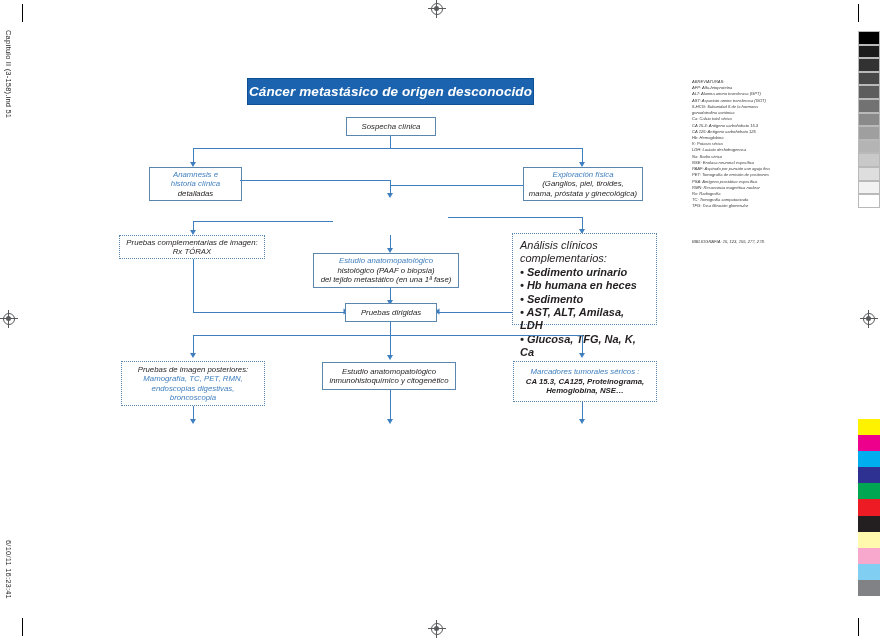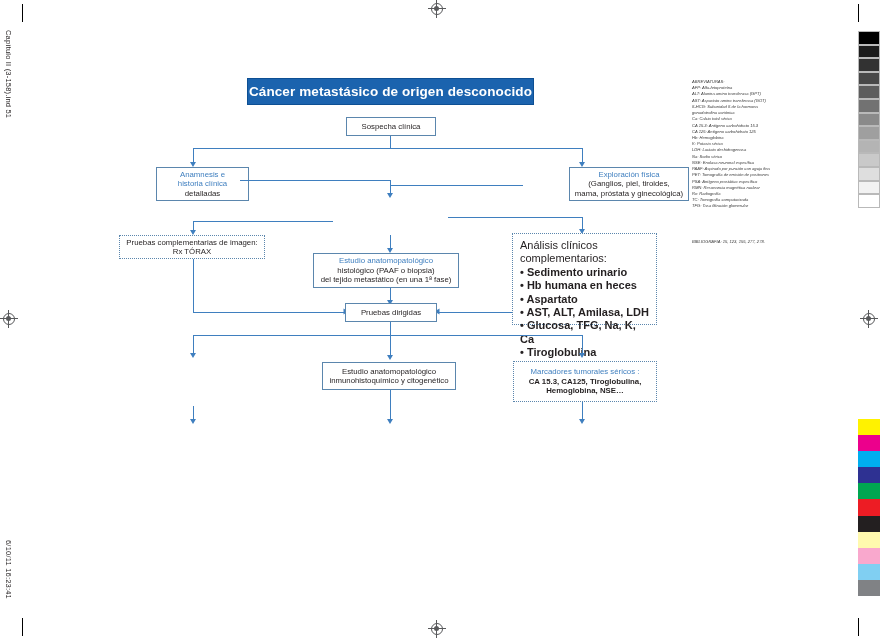--- a/index.html
+++ b/index.html
@@ -18,21 +18,21 @@
   .reg .ring{position:absolute;left:3px;top:3px;width:10px;height:10px;border:1.5px solid #58595b;border-radius:50%;}
   .reg .dot{position:absolute;left:6px;top:6px;width:5px;height:5px;background:#58595b;border-radius:50%;}
 
   
   .vtext{
     position:absolute;font-size:7.5px;letter-spacing:.2px;color:#231f20;
     transform-origin:left top;white-space:nowrap;
   }
 
   
-  #chart{position:absolute;left:0;top:0;width:690px;height:457px;}
+  #chart{position:absolute;left:0;top:0;width:690px;height:457px;font-style:italic;}
 
   .title-bar{
     position:absolute;left:247px;top:78px;width:285px;height:25px;
     background:#1b63ae;border:1px solid #0d4f93;
     display:flex;align-items:center;justify-content:center;
   }
   .title-bar span{
     color:#fff;font-weight:bold;font-size:13.5px;letter-spacing:.1px;
   }
 
@@ -108,27 +108,27 @@
     <span class="ln dark">Sospecha clínica</span>
   </div>
 
   <div class="ln-v" style="left:390px;top:136px;height:12px;"></div>
   <div class="ln-h" style="left:193px;top:148px;width:389px;"></div>
   <div class="ln-v" style="left:193px;top:148px;height:15px;"></div>
   <div class="arw" style="left:189.5px;top:162px;"></div>
   <div class="ln-v" style="left:582px;top:148px;height:15px;"></div>
   <div class="arw" style="left:578.5px;top:162px;"></div>
 
-  <div class="node solid" style="left:156px;top:167px;width:93px;height:34px;">
+  <div class="node solid" style="left:149px;top:167px;width:93px;height:34px;">
     <span class="ln blue">Anamnesis e</span>
     <span class="ln blue">historia clínica</span>
     <span class="ln dark">detalladas</span>
   </div>
 
-  <div class="node solid" style="left:523px;top:167px;width:120px;height:34px;margin-left:46px;">
+  <div class="node solid" style="left:523px;top:167px;width:120px;height:34px;">
     <span class="ln blue">Exploración física</span>
     <span class="ln dark">(Ganglios, piel, tiroides,</span>
     <span class="ln dark">mama, próstata y ginecológica)</span>
   </div>
 
   <div class="ln-h" style="left:240px;top:180px;width:150px;"></div>
   <div class="ln-h" style="left:390px;top:185px;width:133px;"></div>
   <div class="ln-v" style="left:390px;top:180px;height:14px;"></div>
   <div class="arw" style="left:386.5px;top:193px;"></div>
 
@@ -152,21 +152,21 @@
   <div class="node solid" style="left:313px;top:253px;width:146px;height:35px;">
     <span class="ln blue">Estudio anatomopatológico</span>
     <span class="ln dark">histológico (PAAF o biopsia)</span>
     <span class="ln dark">del tejido metastático (en una 1ª fase)</span>
   </div>
 
   <div class="node dotted" style="left:512px;top:233px;width:145px;height:92px;align-items:flex-start;justify-content:flex-start;padding:5px 7px;">
     <span class="lst dark">Análisis clínicos complementarios:</span>
     <span class="lst bold">• <span>Sedimento urinario</span></span>
     <span class="lst bold">• <span>Hb humana en heces</span></span>
-    <span class="lst bold">• <span>Aspartato</span></span>
+    <span class="lst bold">• <span>Sedimento</span></span>
     <span class="lst bold">• <span>AST, ALT, Amilasa, LDH</span></span>
     <span class="lst bold">• <span>Glucosa, TFG, Na, K, Ca</span></span>
     <span class="lst bold">• <span>Tiroglobulina</span></span>
     <span class="lst bold">• <span>PSA, AFP, ß-HCG</span></span>
   </div>
 
   <div class="ln-v" style="left:193px;top:259px;height:53px;"></div>
   <div class="ln-h" style="left:193px;top:312px;width:152px;"></div>
   <div class="arw" style="left:343px;top:309px;transform:rotate(-90deg);"></div>
 
@@ -182,29 +182,35 @@
 
   <div class="ln-v" style="left:390px;top:322px;height:13px;"></div>
   <div class="ln-h" style="left:193px;top:335px;width:389px;"></div>
   <div class="ln-v" style="left:193px;top:335px;height:20px;"></div>
   <div class="arw" style="left:189.5px;top:353px;"></div>
   <div class="ln-v" style="left:390px;top:335px;height:22px;"></div>
   <div class="arw" style="left:386.5px;top:355px;"></div>
   <div class="ln-v" style="left:582px;top:335px;height:20px;"></div>
   <div class="arw" style="left:578.5px;top:353px;"></div>
 
+  <div class="node dotted" style="left:121px;top:361px;width:144px;height:45px;">
+    <span class="ln dark">Pruebas de imagen posteriores:</span>
+    <span class="ln blue">Mamografía, TC, PET, RMN,</span>
+    <span class="ln blue">endoscopias digestivas,</span>
+    <span class="ln blue">broncoscopia</span>
+  </div>
 
   <div class="node solid" style="left:322px;top:362px;width:134px;height:28px;">
     <span class="ln dark">Estudio anatomopatológico</span>
     <span class="ln dark">inmunohistoquímico y citogenético</span>
   </div>
 
   <div class="node dotted" style="left:513px;top:361px;width:144px;height:41px;">
     <span class="ln blue">Marcadores tumorales séricos :</span>
-    <span class="ln dark bold">CA 15.3, CA125, Tiroglobulina,</span>
+    <span class="ln dark bold">CA 15.3, CA125, Proteinograma,</span>
     <span class="ln dark bold">Hemoglobina, NSE…</span>
   </div>
 
   <div class="ln-v" style="left:193px;top:406px;height:15px;"></div>
   <div class="arw" style="left:189.5px;top:419px;"></div>
   <div class="ln-v" style="left:390px;top:390px;height:31px;"></div>
   <div class="arw" style="left:386.5px;top:419px;"></div>
   <div class="ln-v" style="left:582px;top:402px;height:19px;"></div>
   <div class="arw" style="left:578.5px;top:419px;"></div>
 

